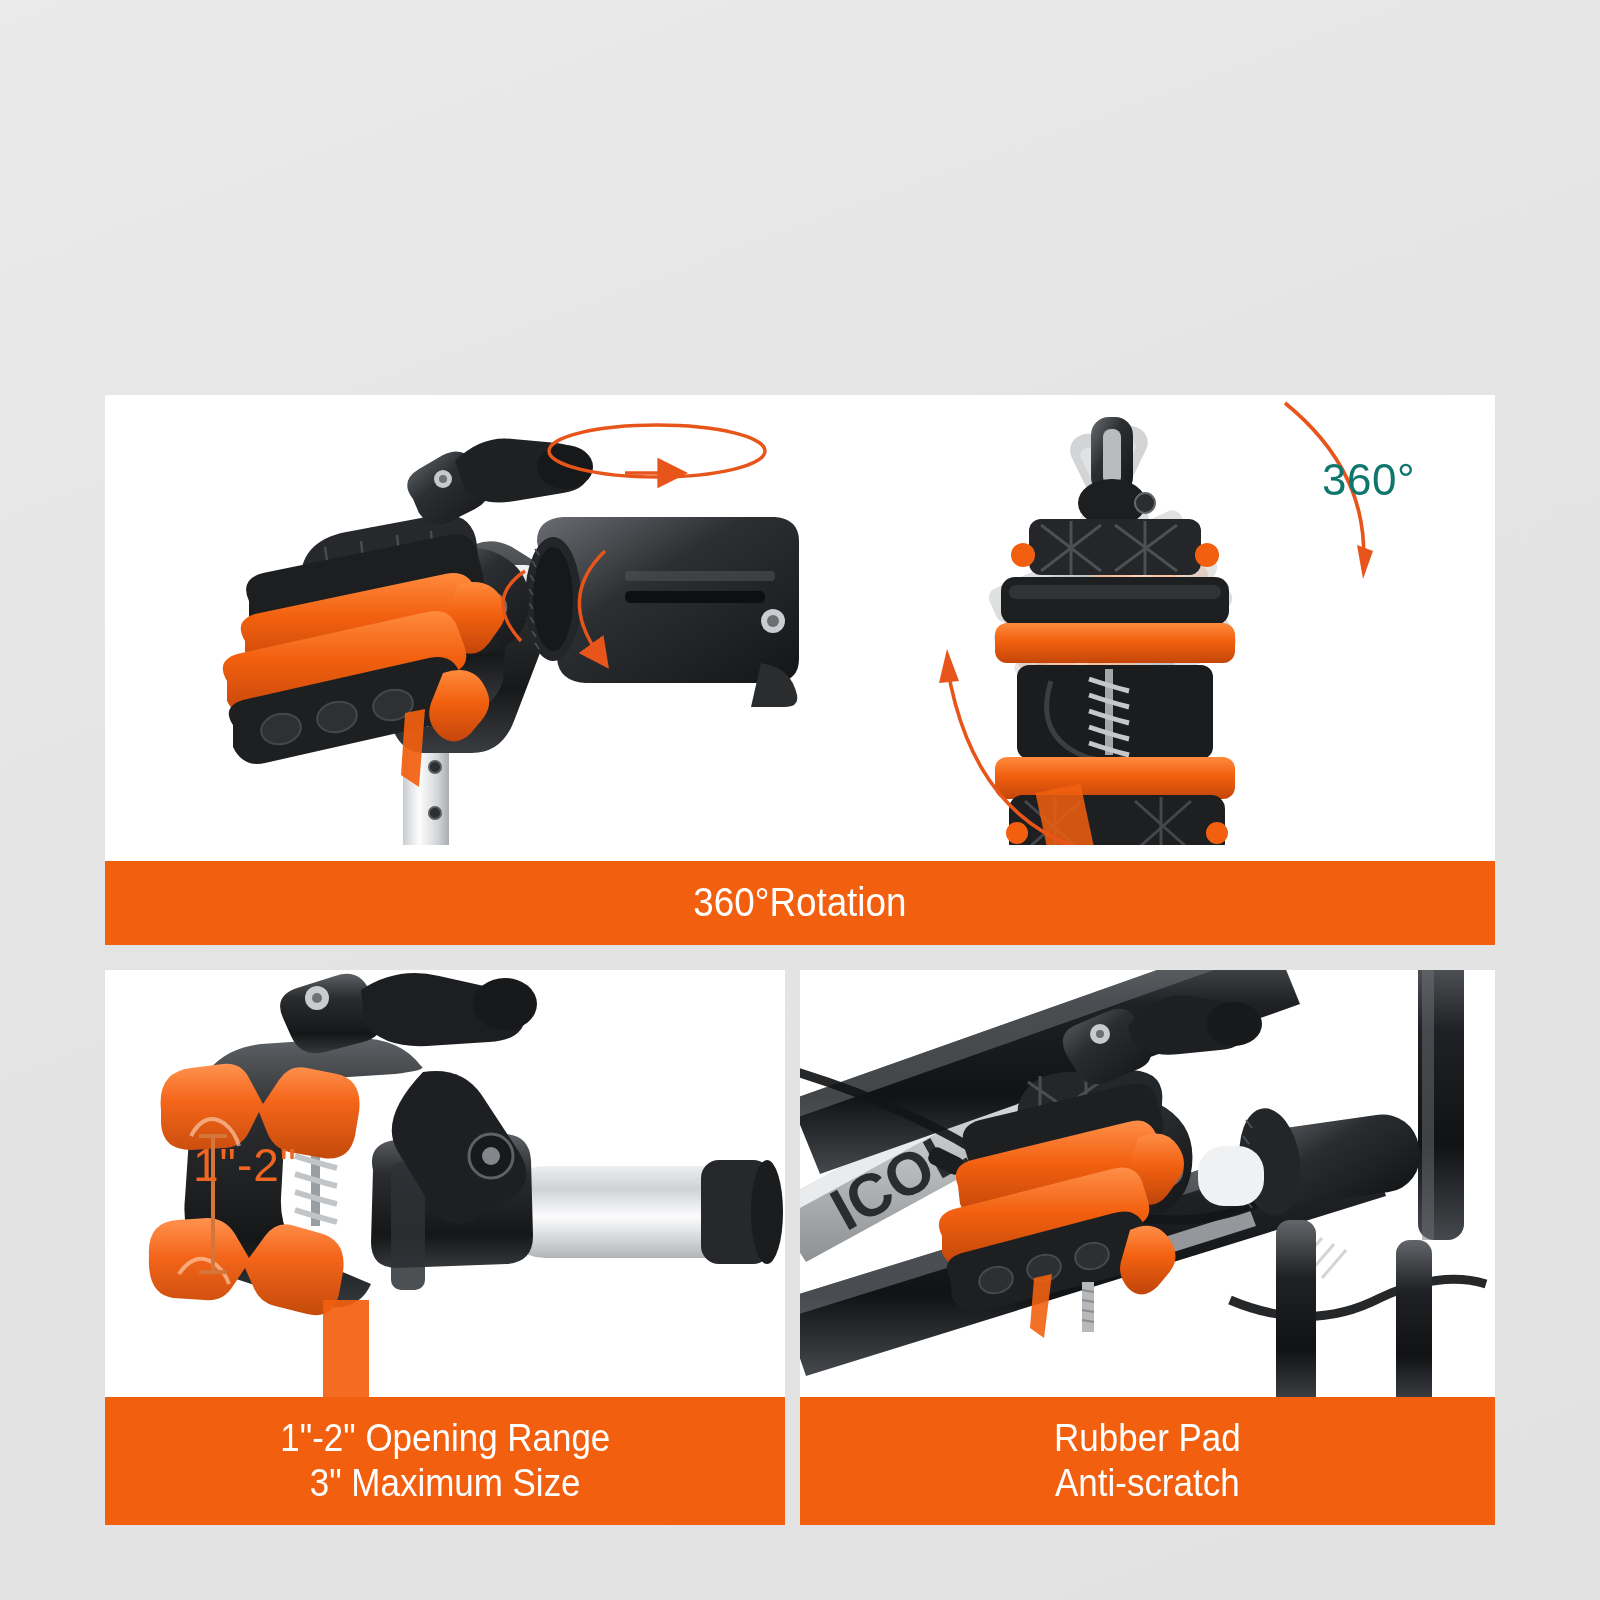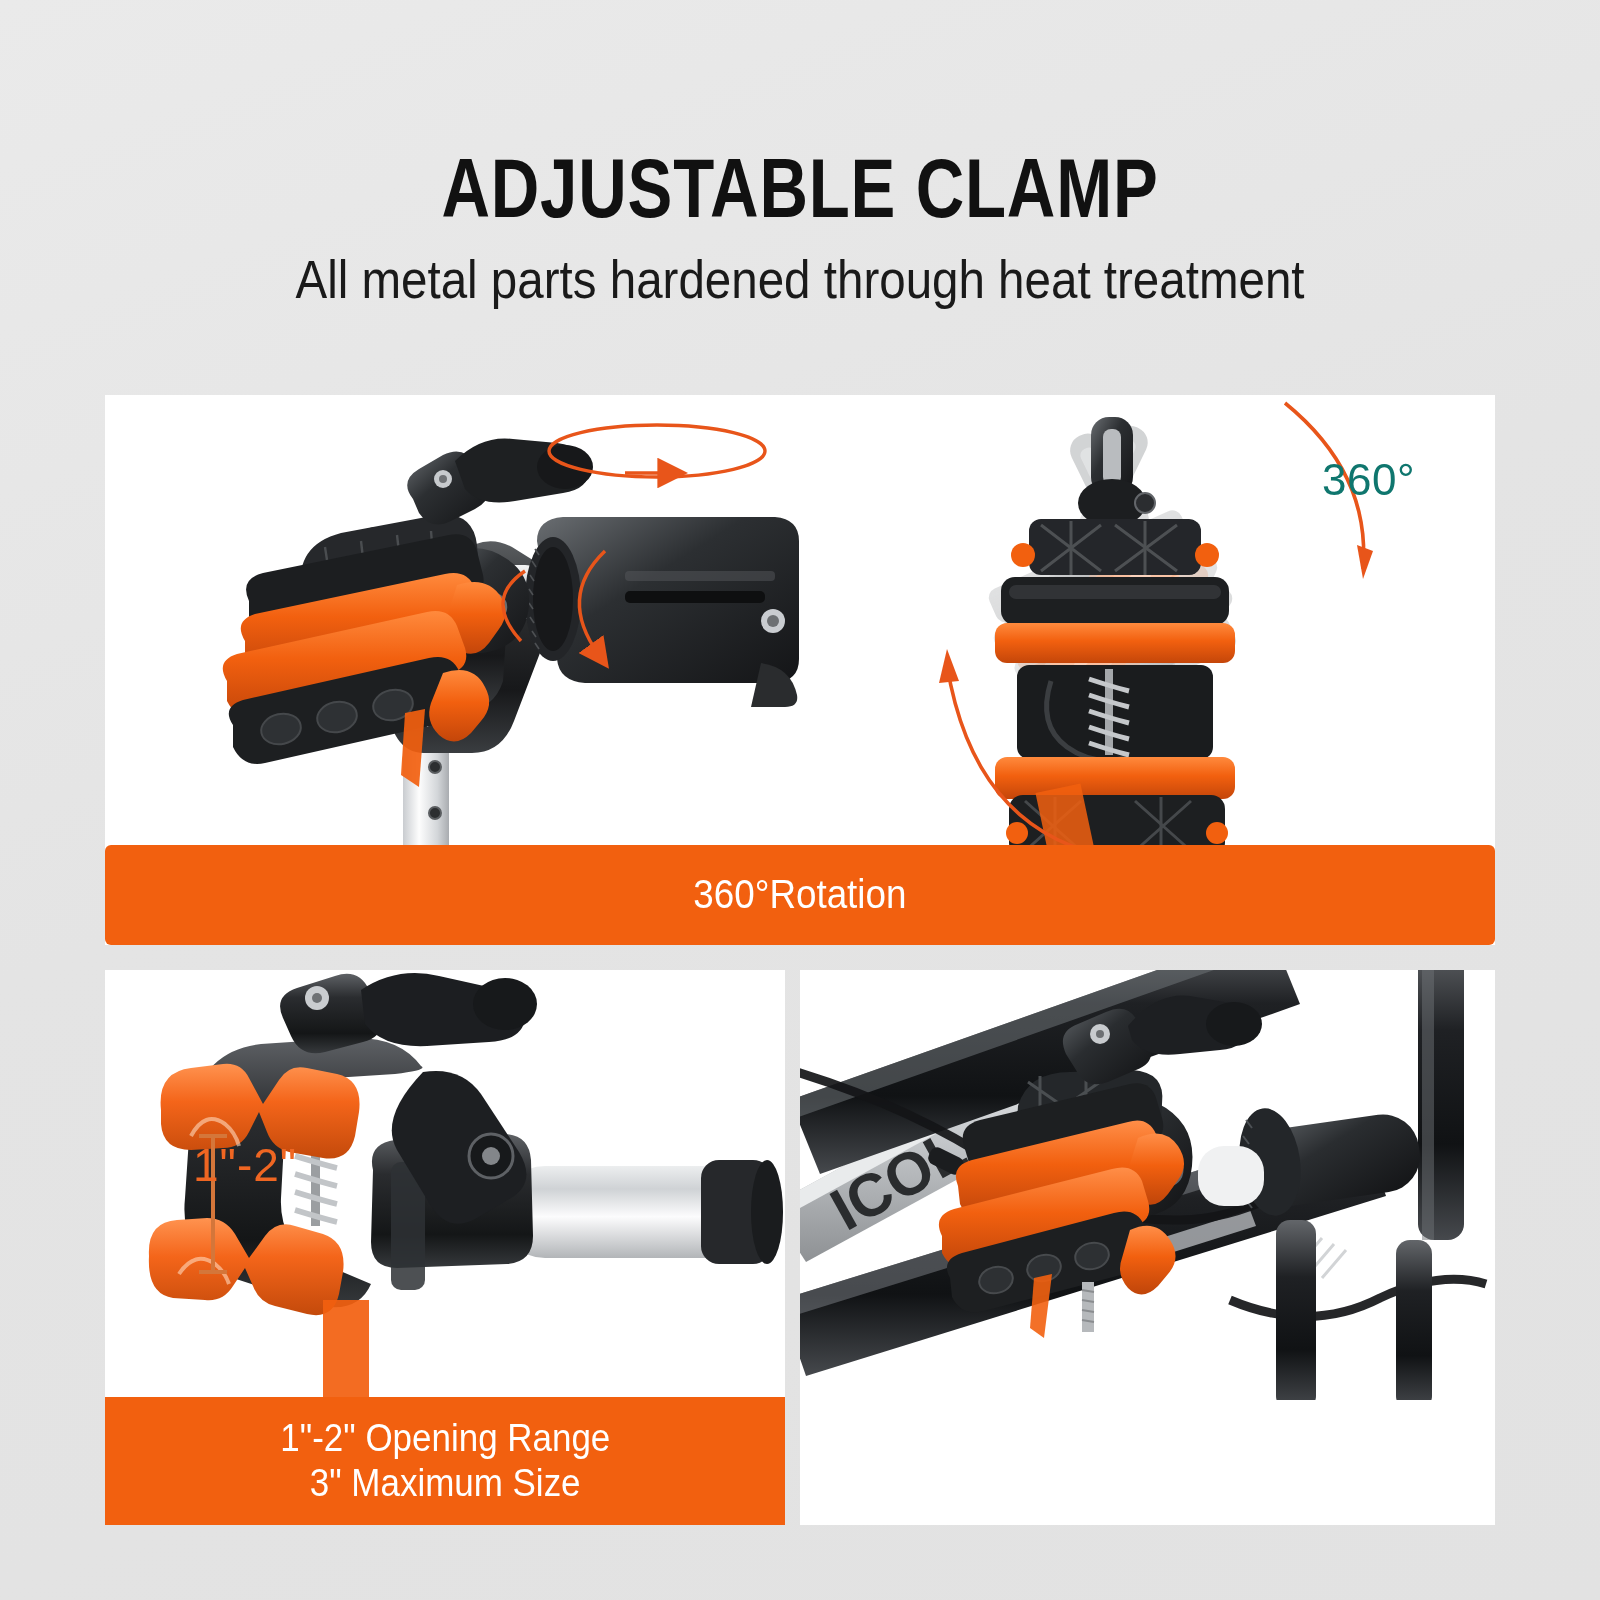--- a/index.html
+++ b/index.html
@@ -34,21 +34,21 @@
 
   .photo { position:absolute; inset:0; overflow:hidden; }
 
   
   .caption {
     position:absolute; left:0; bottom:0; width:100%;
     background:#f2600f; color:#fff;
     display:flex; flex-direction:column; align-items:center; justify-content:center;
     text-align:center; line-height:1.18;
   }
-  .caption-top { height:100px; font-size:40px;border-radius:6px; }
+  .caption-top { height:84px; font-size:40px; }
   .caption-bot { height:128px; font-size:38px; }
   .caption span { display:block; transform:scaleX(0.92); }
 
   
   .ann-360 {
     position:absolute; right:80px; top:60px;
     color:#0f766e; font-size:44px; font-weight:400; letter-spacing:0.5px;
   }
   .ann-dim {
     position:absolute; left:88px; top:168px;
@@ -57,24 +57,20 @@
   }
 
   
   svg { display:block; }
 </style>
 </head>
 <body>
 
 <div class="stage">
 
-  <div class="header">
-    <div class="title">ADJUSTABLE CLAMP</div>
-    <div class="subtitle">All metal parts hardened through heat treatment</div>
-  </div>
 
   <div class="panel panel-top">
     <div class="photo">
       <svg width="1390" height="450" viewBox="0 0 1390 450">
         <defs>
           <linearGradient id="blk1" x1="0" y1="0" x2="0" y2="1">
             <stop offset="0" stop-color="#5a5d60"></stop>
               <stop offset="0.35" stop-color="#2a2c2e"></stop>
             <stop offset="0.7" stop-color="#17181a"></stop>
               <stop offset="1" stop-color="#3a3d40"></stop>
@@ -499,15 +495,19 @@
             <g stroke="#8a8d90" stroke-width="2">
               <path d="M282 320 L294 322 M282 330 L294 332 M282 340 L294 342 M282 350 L294 352"></path>
             </g>
           </g>
 
           <path d="M234 308 l18 -4 l-8 64 l-14 -10 z" fill="#f2600f" opacity="0.9"></path>
         </g>
       </svg>
     </div>
 
+    <div class="caption caption-bot">
+      <span>Rubber Pad</span>
+      <span>Anti-scratch</span>
+    </div>
   </div>
 
 </div>
 
 </body></html>

